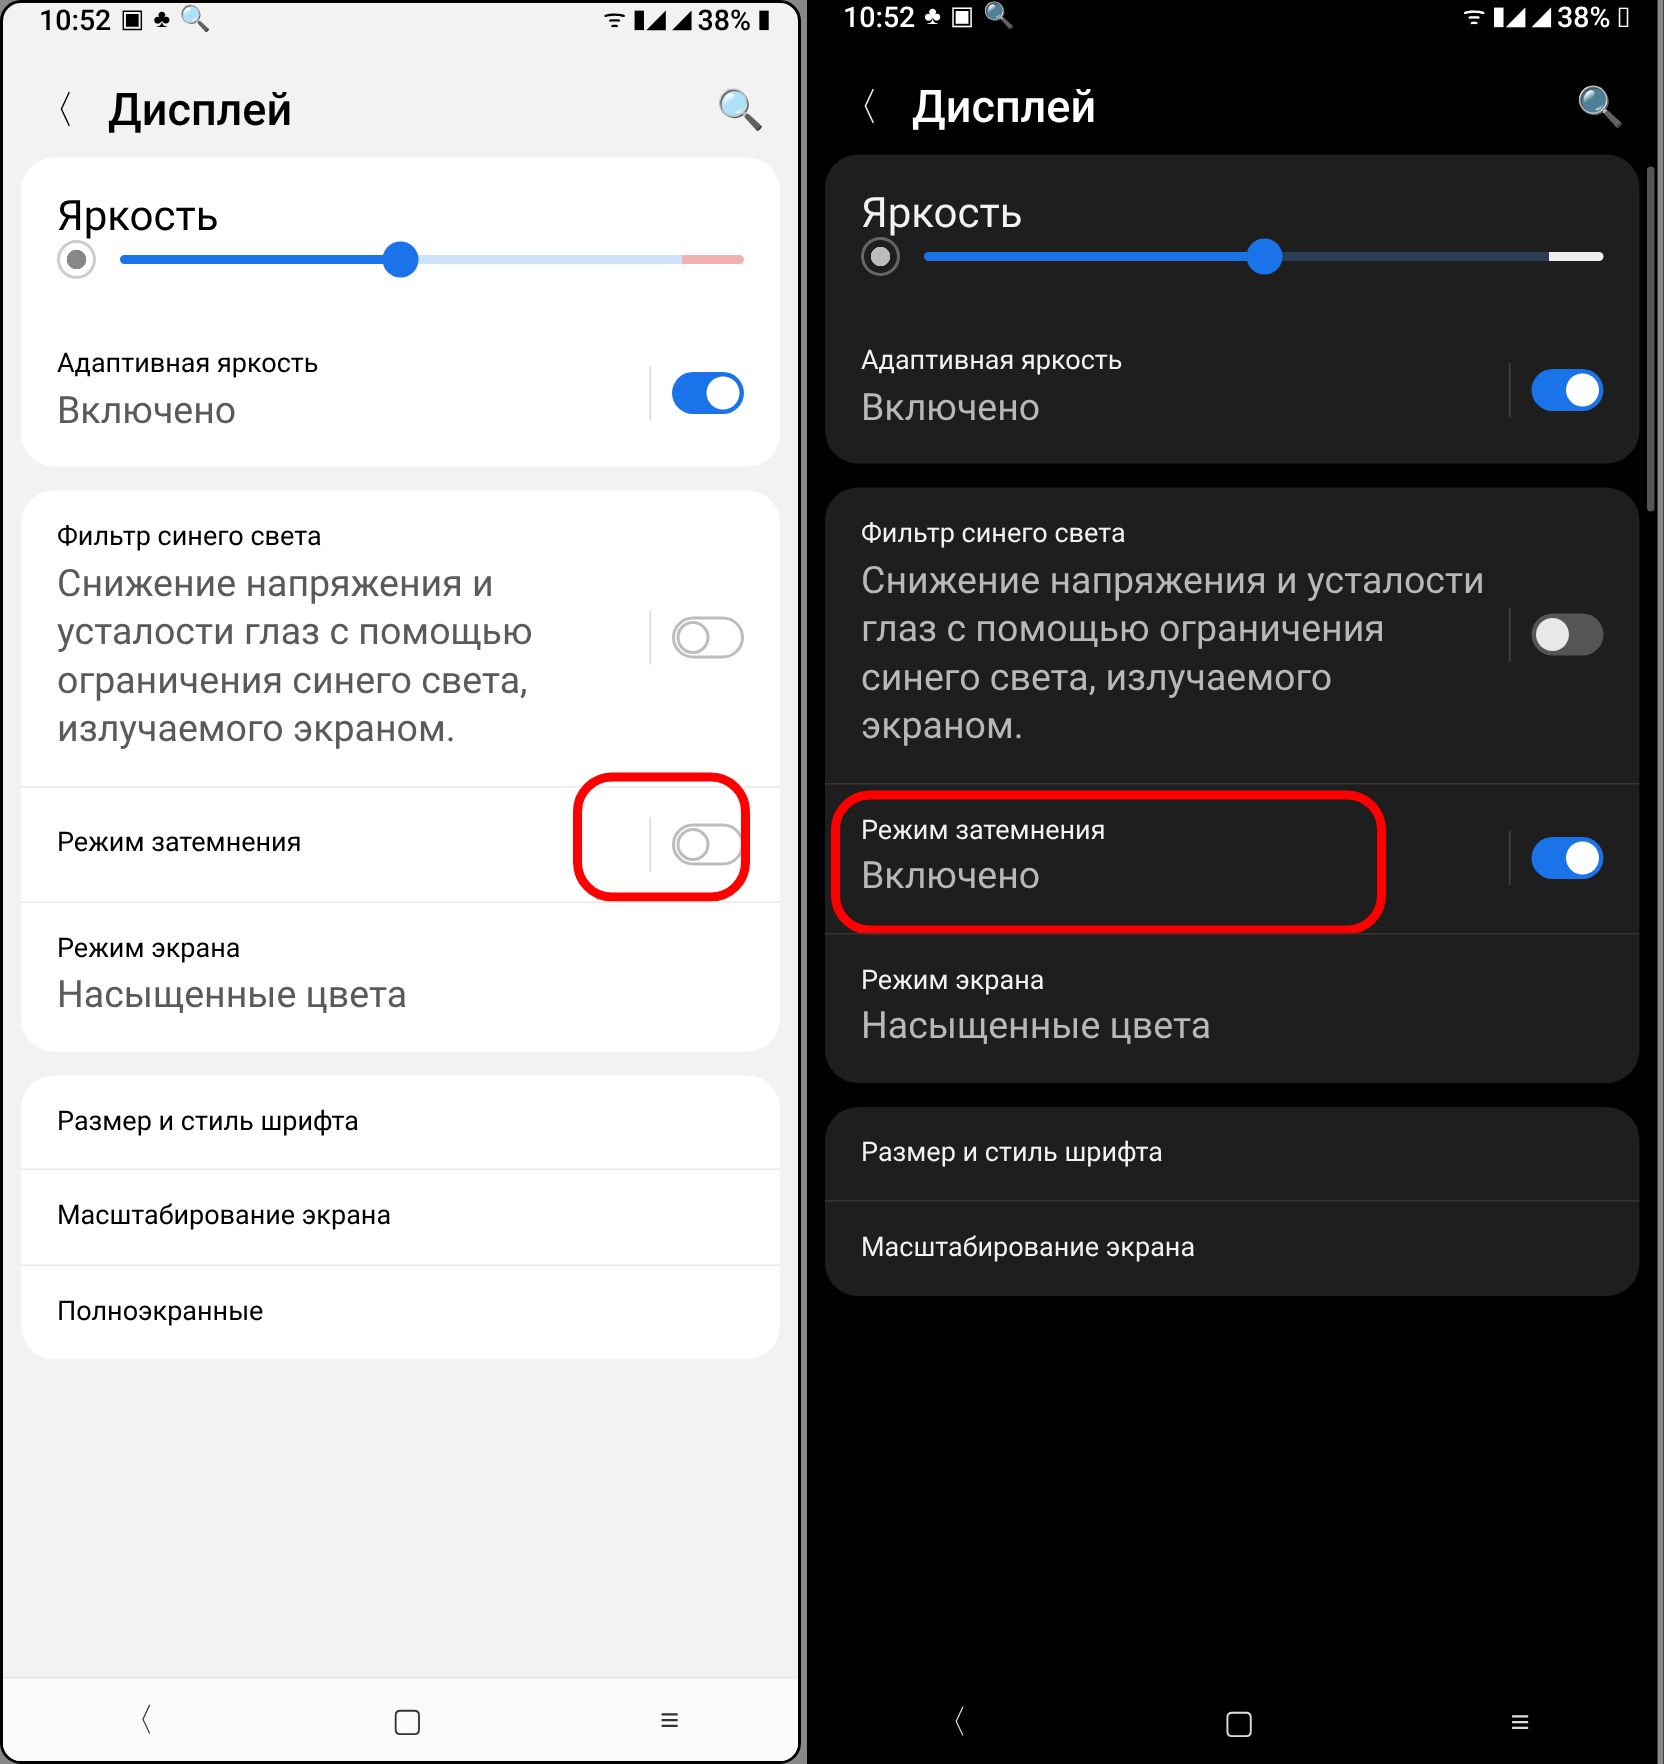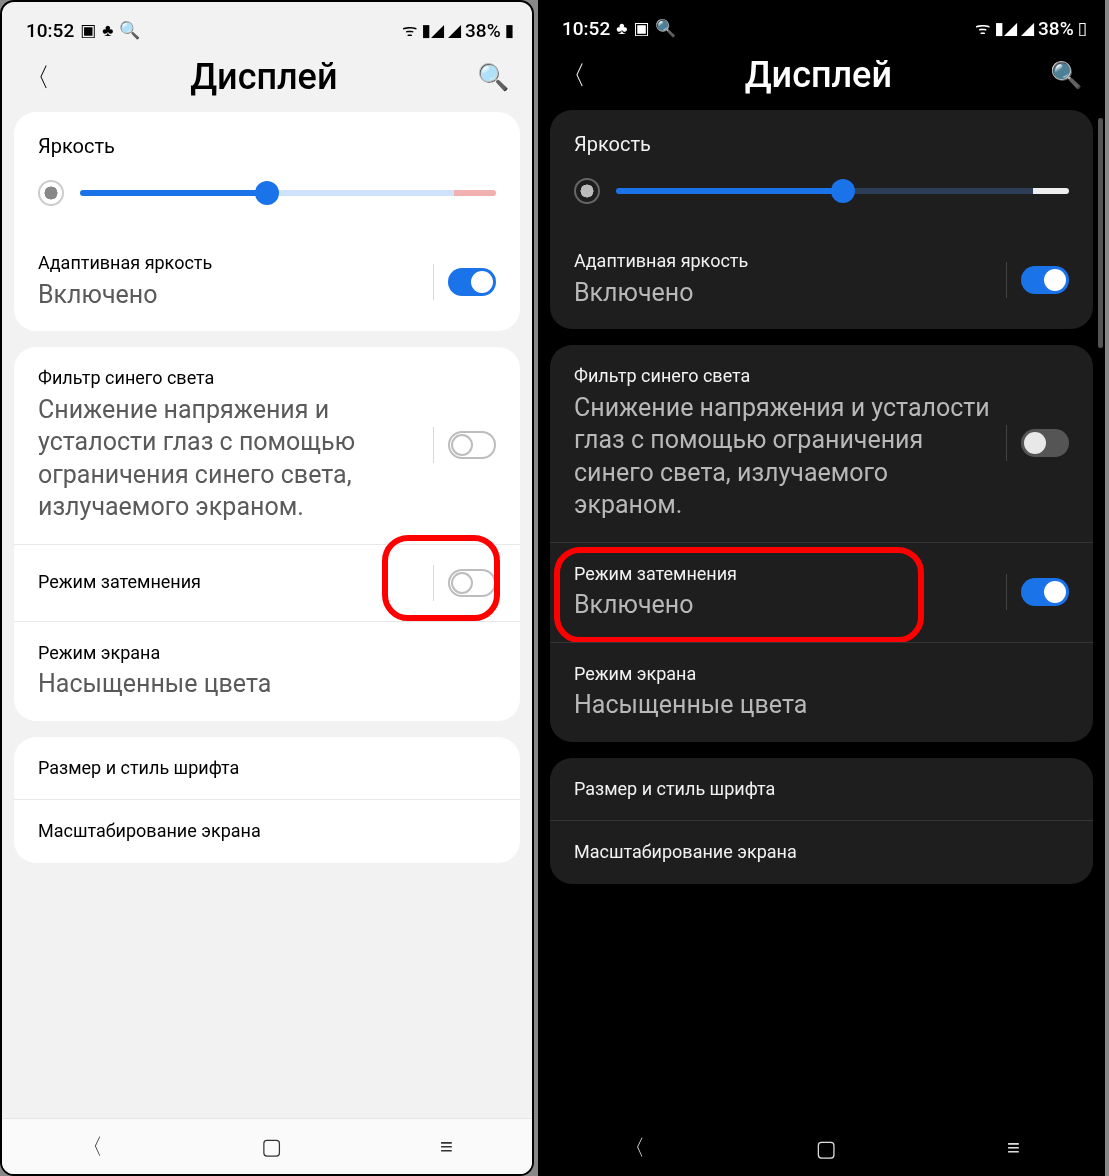--- a/index.html
+++ b/index.html
@@ -4,30 +4,30 @@
 <style>
   * { box-sizing: border-box; margin: 0; padding: 0; }
   html, body { width: 1109px; height: 1176px; font-family: -apple-system, Roboto, "Segoe UI", sans-serif; }
   body { display: flex; background:#888; }
 
   .phone { position: relative; overflow: hidden; display:flex; flex-direction:column; }
   .phone.light { width: 534px; height: 1176px; background:#f2f2f2; margin-right:4px; border:2px solid #000; border-radius:14px; }
   .phone.dark  { width: 567px; height: 1176px; background:#000; color:#f2f2f2; }
 
   
-  .statusbar { height:40px; display:flex; align-items:flex-end; justify-content:space-between; padding:0 18px 0 24px; font-size:19px; font-weight:500; }
+  .statusbar { height:40px; display:flex; align-items:flex-start; justify-content:space-between; padding:0 18px 0 24px; font-size:19px; font-weight:500; }
   .light .statusbar { color:#000; }
   .dark  .statusbar { color:#fff; }
   .st-left, .st-right { display:flex; align-items:center; gap:6px; }
   .st-right { gap:4px; }
   .glyph { font-size:17px; line-height:1; }
 
   
   .header { display:flex; align-items:center; padding:14px 22px 10px 22px; gap:22px; }
-  .header-title { font-size:36px; font-weight:500; flex:1;text-align:center; }
+  .header-title { font-size:30px; font-weight:500; flex:1; }
   .light .header-title { color:#000; }
   .dark  .header-title { color:#fff; }
   .back-chev { font-size:26px; }
   .search-ico { font-size:26px; }
 
   .content { flex:1; overflow:hidden; padding:4px 12px 0 12px; display:flex; flex-direction:column; gap:16px; position:relative; }
 
   .card { border-radius:22px; overflow:hidden; }
   .light .card { background:#fff; }
   .dark  .card { background:#1e1e1e; }
@@ -57,21 +57,21 @@
   .light .toggle.on .knob { background:#fff; }
   .light .toggle.off { background:#fff; border:2px solid #bdbdbd; }
   .light .toggle.off .knob { top:1px; left:1px; background:#fff; border:2px solid #bdbdbd; width:22px; height:22px; }
   .dark  .toggle.on  { background:#1a73e8; }
   .dark  .toggle.on .knob { background:#fff; }
   .dark  .toggle.off { background:#555; }
   .dark  .toggle.off .knob { background:#e8e8e8; }
 
   
   .bright-block { padding:22px 24px 26px 24px; }
-  .bright-title { font-size:20px; margin-bottom:22px; }
+  .bright-title { font-size:28px; }
   .light .bright-title{ color:#000;} .dark .bright-title{ color:#f2f2f2;}
   .slider-row { display:flex; align-items:center; gap:16px; }
   .sun { width:26px; height:26px; border-radius:50%; position:relative; flex-shrink:0; }
   .light .sun { background:radial-gradient(circle,#888 35%,transparent 36%); box-shadow:0 0 0 2px #ccc inset; }
   .dark  .sun { background:radial-gradient(circle,#bbb 35%,transparent 36%); box-shadow:0 0 0 2px #666 inset; }
   .slider { flex:1; height:6px; border-radius:3px; position:relative; }
   .light .slider { background:linear-gradient(to right,#1a73e8 0 45%,#cfe2fb 45% 90%,#f2b1b1 90% 100%); }
   .dark  .slider { background:linear-gradient(to right,#1a73e8 0 50%,#2c3d55 50% 92%,#eee 92% 100%); }
   .thumb { width:24px; height:24px; border-radius:50%; background:#1a73e8; position:absolute; top:-9px; }
   .light .thumb { left:calc(45% - 12px); }
@@ -172,20 +172,25 @@
       <div class="row">
         <div class="row-body">
             <div class="row-title">Размер и стиль шрифта</div>
           </div>
       </div>
       <div class="row">
         <div class="row-body">
             <div class="row-title">Масштабирование экрана</div>
           </div>
       </div>
+      <div class="row">
+        <div class="row-body">
+            <div class="row-title">Полноэкранные</div>
+          </div>
+      </div>
     </div>
   </div>
 
   <div class="navbar">
     <span class="nav-g">〈</span>
     <span class="nav-g">▢</span>
     <span class="nav-g">≡</span>
   </div>
 </div>
 

